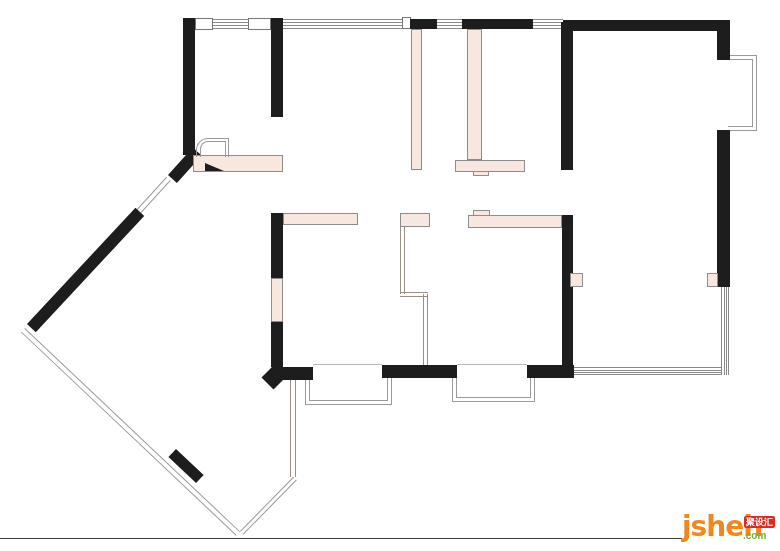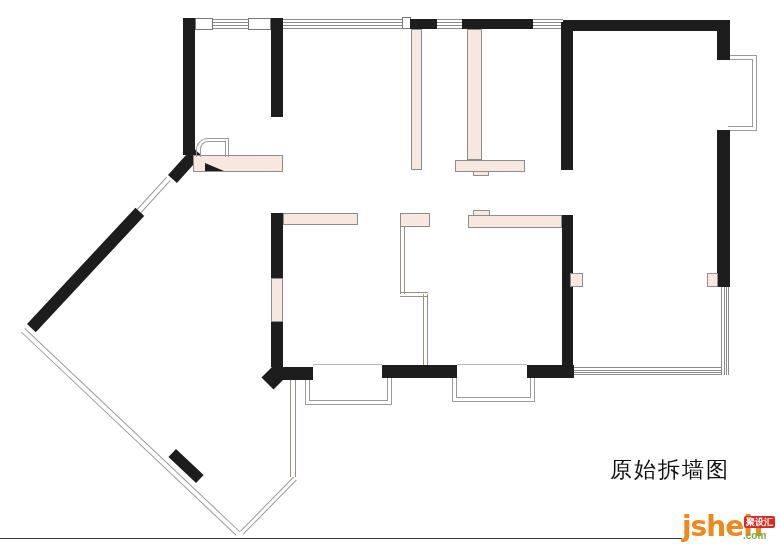--- a/index.html
+++ b/index.html
@@ -98,19 +98,18 @@
       <div class="pink" style="position: absolute; left: 400px; top: 213px; width: 30px; height: 14px;"></div>
       <div class="pink" style="position: absolute; left: 468px; top: 215px; width: 94px; height: 13px;"></div>
       <div class="pink" style="position: absolute; left: 473px; top: 210px; width: 17px; height: 6px;"></div>
       <div class="pink" style="position: absolute; left: 271px; top: 278px; width: 12px; height: 44px;"></div>
       <div class="pink" style="position: absolute; left: 570px; top: 273px; width: 13px; height: 14px;"></div>
       <div class="pink" style="position: absolute; left: 707px; top: 273px; width: 11px; height: 14px;"></div>
       <div class="doorf" style="position: absolute; left: 196px; top: 138px; width: 33px; height: 19px; border-top-left-radius: 12px;"></div>
       <div class="doorf" style="position: absolute; left: 200px; top: 141px; width: 26px; height: 16px; border-top-left-radius: 8px;"></div>
       <div class="tri" style="position: absolute; left: 205px; top: 163px; width: 19px; height: 8px;"></div>
     </div>
-  <div class="plan-title">原始拆墙图</div>
   <div class="logo">
     <span class="brand">jsheh</span>
     <span class="badge">聚设汇</span>
     <span class="tld">.com</span>
   </div>
 </div>
 
 </body></html>

